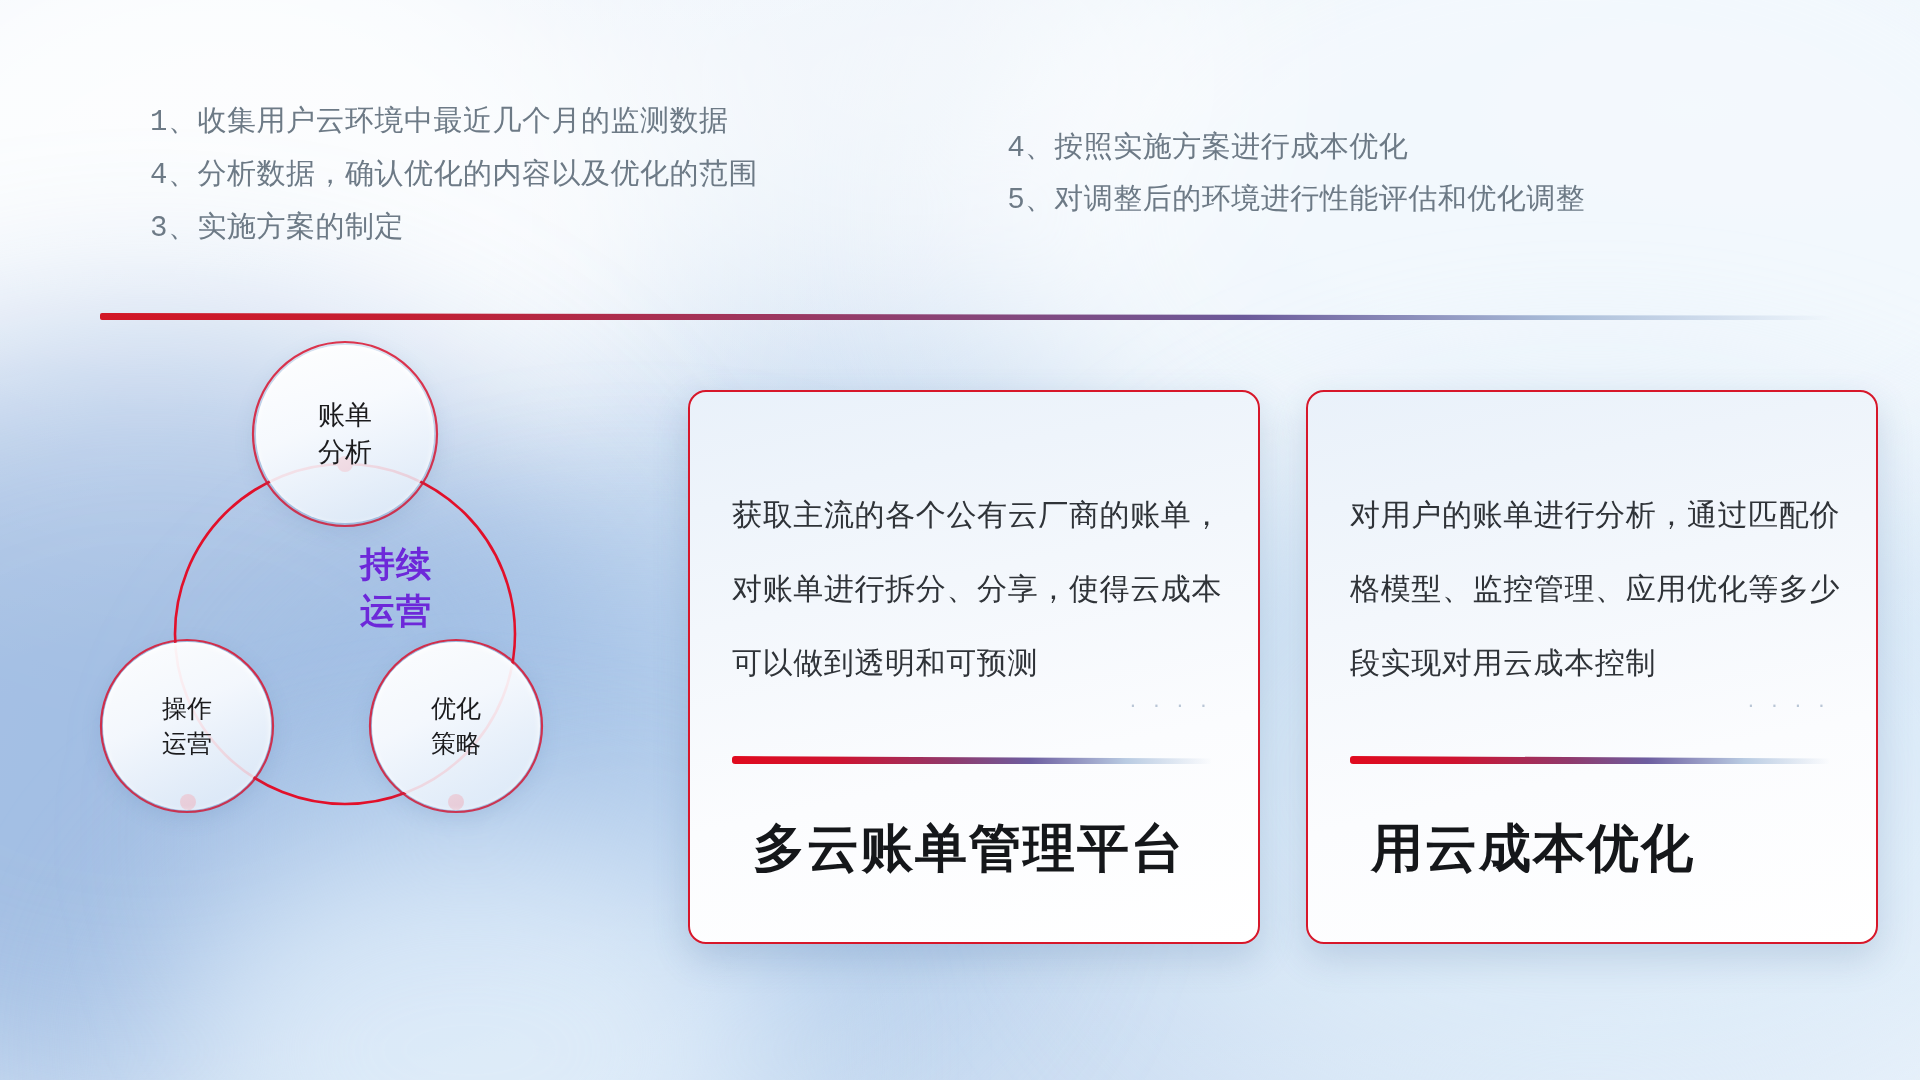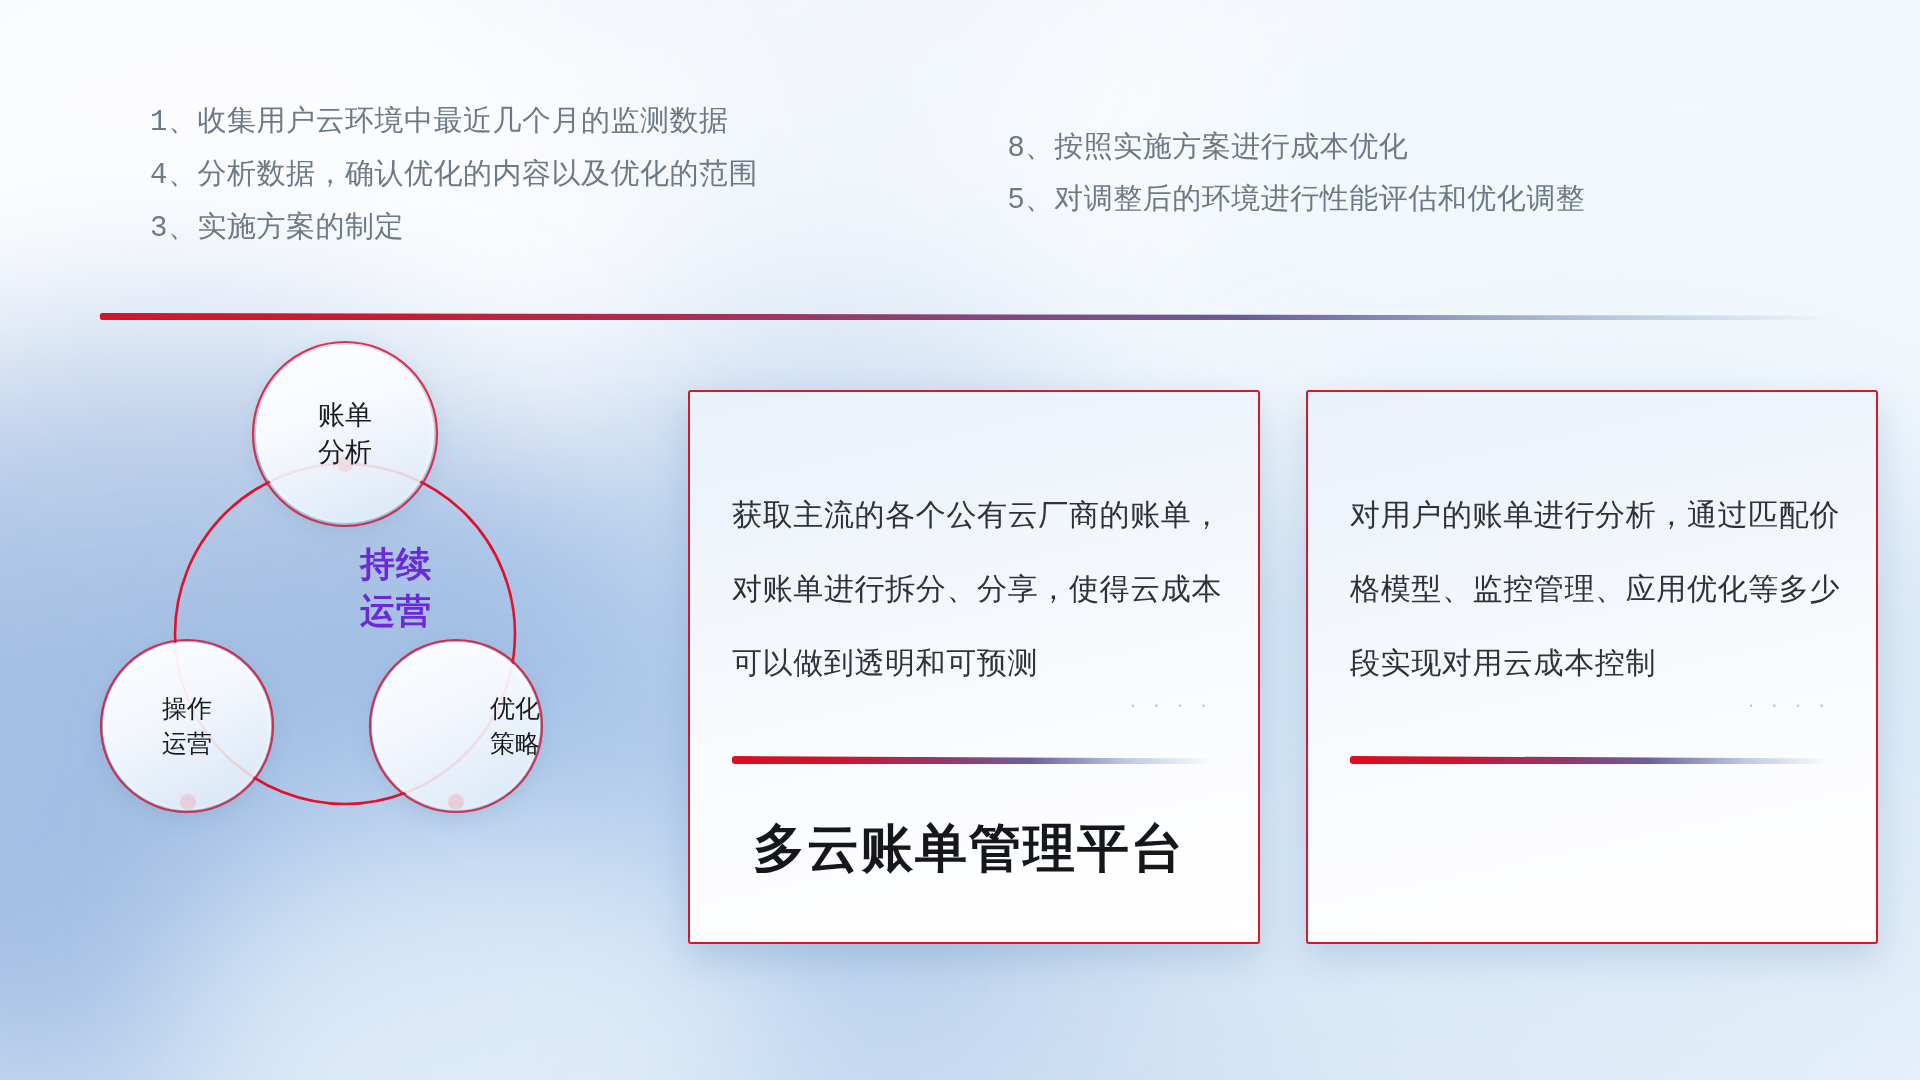--- a/index.html
+++ b/index.html
@@ -55,29 +55,29 @@
   .bubble{
     position:absolute;border-radius:50%;
     background:
       linear-gradient(155deg, rgba(255,255,255,.97) 0%, rgba(250,252,255,.92) 42%, rgba(224,236,249,.80) 100%);
     box-shadow:0 6px 22px rgba(80,120,170,.20), inset 0 2px 6px rgba(255,255,255,.95);
     display:flex;align-items:center;justify-content:center;
     text-align:center;color:#1b1b1d;font-weight:normal;
   }
   .bubble-top{width:178px;height:178px;left:160px;top:-7px;font-size:27px;line-height:37px;}
   .bubble-bl{width:168px;height:168px;left:7px;top:290px;font-size:25px;line-height:35px;text-align:right;}
-  .bubble-br{width:168px;height:168px;left:276px;top:290px;font-size:25px;line-height:35px;justify-content:flex-end;}
+  .bubble-br{width:168px;height:168px;left:276px;top:290px;font-size:25px;line-height:35px;}
   .center-label{
     position:absolute;left:168px;top:188px;width:168px;text-align:right;
     color:#6d28d9;font-weight:bold;font-size:35px;line-height:47px;letter-spacing:1px;
   }
 
   
   .card{
-    position:absolute;z-index:7;border-radius:3px;
+    position:absolute;z-index:7;border-radius:18px;
     border:2px solid #d7172a;
     background:linear-gradient(168deg,#e9f1fa 0%, #f3f7fc 36%, #fbfcfe 66%, #ffffff 100%);
     box-shadow:0 14px 36px rgba(60,100,150,.20);
     overflow:hidden;
   }
   .card-1{left:688px;top:390px;width:568px;height:550px;}
   .card-2{left:1306px;top:390px;width:568px;height:550px;}
   .card-body{
     position:absolute;left:42px;right:36px;top:86px;
     color:#2f3338;font-size:30px;line-height:74px;letter-spacing:.6px;
@@ -111,21 +111,21 @@
   <div class="bg-blob blob-g"></div>
   <div class="bg-sheen"></div>
 
   <div class="steps steps-left">
     <div class="step-line">1、收集用户云环境中最近几个月的监测数据</div>
     <div class="step-line">4、分析数据，确认优化的内容以及优化的范围</div>
     <div class="step-line">3、实施方案的制定</div>
   </div>
 
   <div class="steps steps-right">
-    <div class="step-line">8、按照实施方案进行成本优化</div>
+    <div class="step-line">4、按照实施方案进行成本优化</div>
     <div class="step-line">5、对调整后的环境进行性能评估和优化调整</div>
   </div>
 
   <div class="top-rule"></div>
 
   <div class="diagram">
     <svg viewBox="0 0 520 560">
       <circle cx="249" cy="282" r="170" fill="none" stroke="#e2102a" stroke-width="2.6"></circle>
       <circle cx="249" cy="82" r="92" fill="none" stroke="#e2102a" stroke-width="2.2" opacity="0.85"></circle>
       <circle cx="91" cy="374" r="86" fill="none" stroke="#e2102a" stroke-width="2.2" opacity="0.85"></circle>
@@ -155,15 +155,16 @@
     <div class="card-body">获取主流的各个公有云厂商的账单，对账单进行拆分、分享，使得云成本可以做到透明和可预测</div>
     <div class="card-dots">· · · ·</div>
     <div class="card-rule"></div>
     <div class="card-title">多云账单管理平台</div>
   </div>
 
   <div class="card card-2">
     <div class="card-body">对用户的账单进行分析，通过匹配价格模型、监控管理、应用优化等多少段实现对用云成本控制</div>
     <div class="card-dots">· · · ·</div>
     <div class="card-rule"></div>
+    <div class="card-title">用云成本优化</div>
   </div>
 
 </div>
 
 </body></html>

